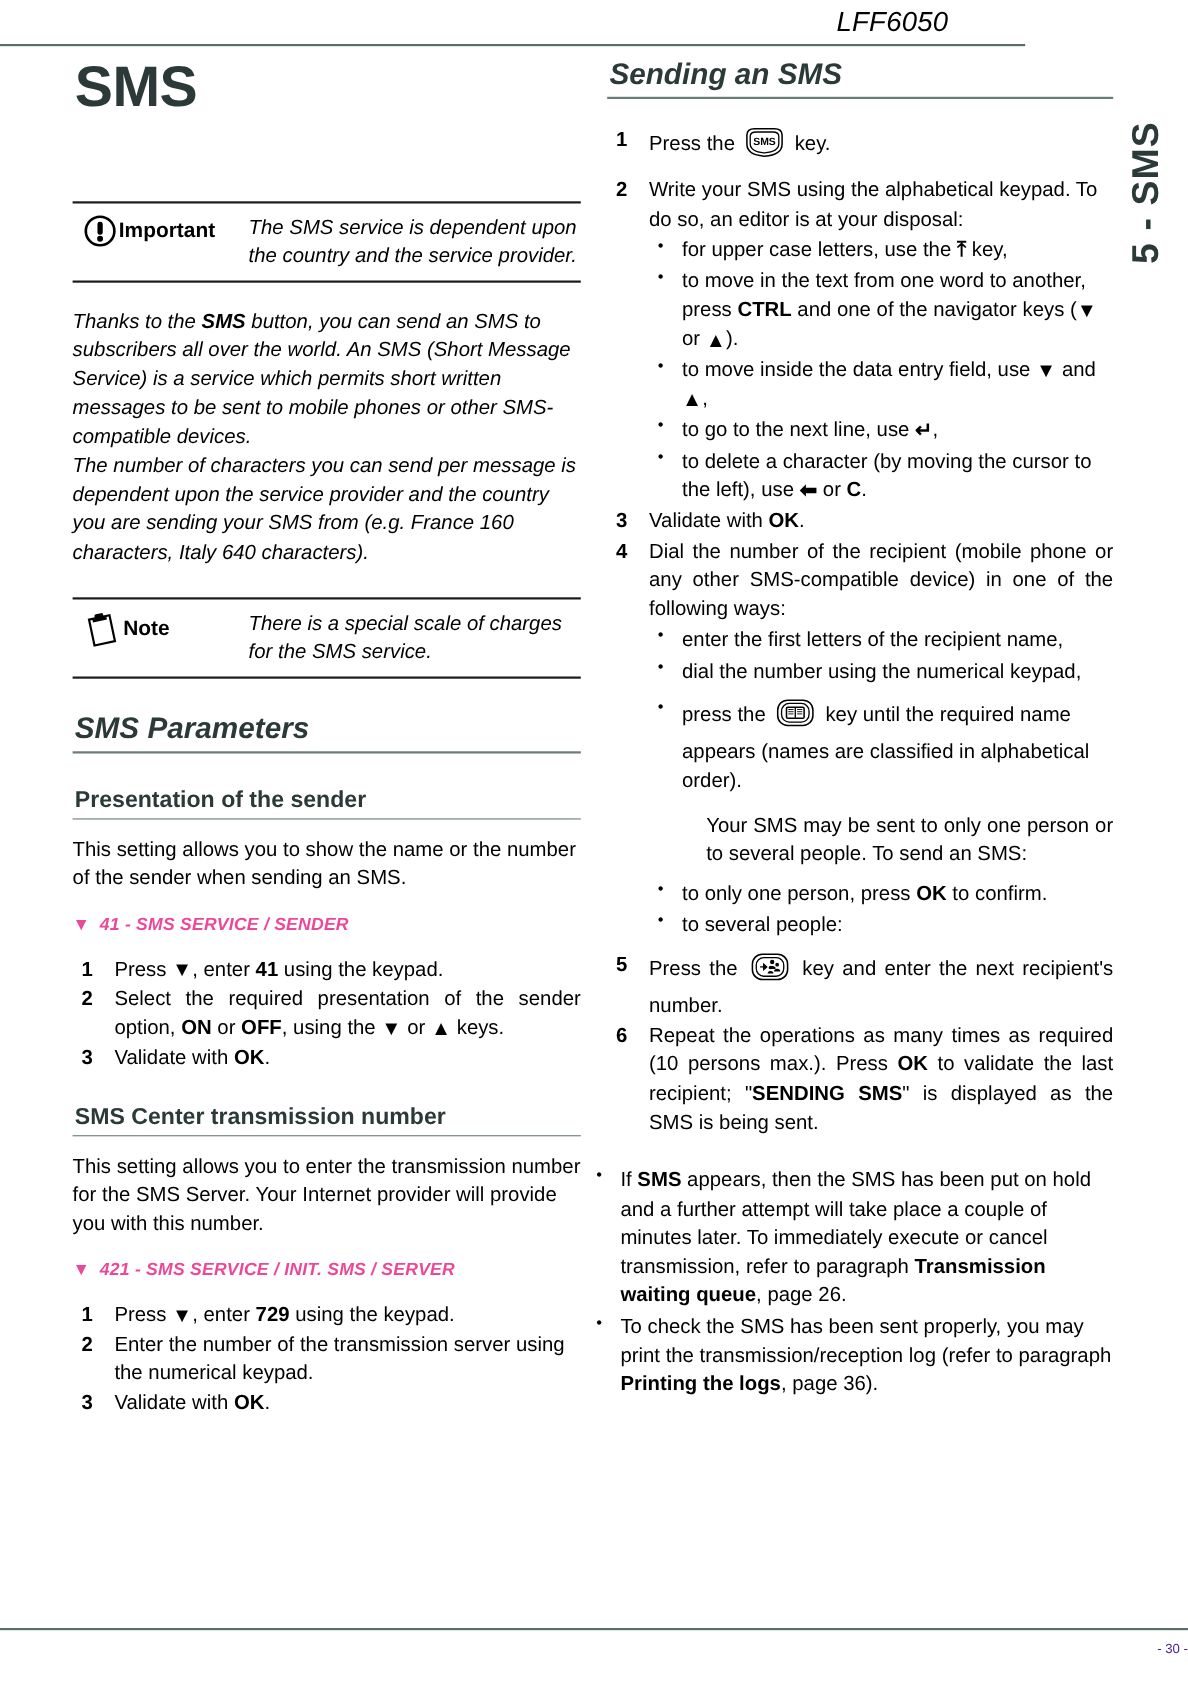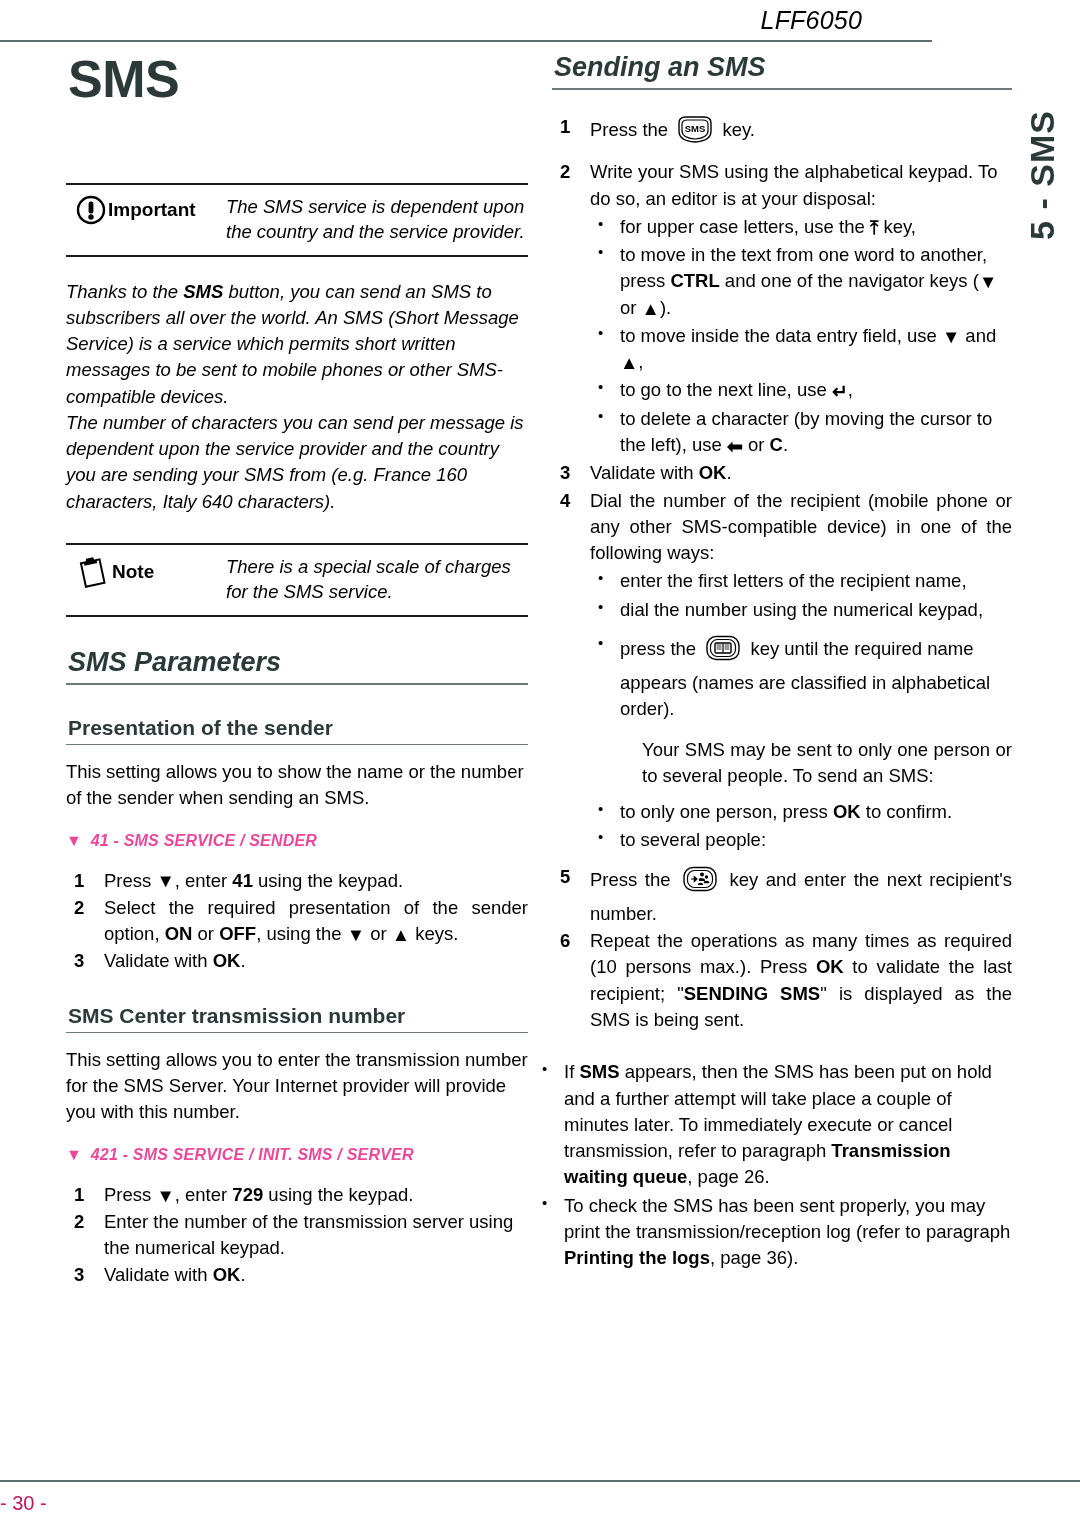--- a/index.html
+++ b/index.html
@@ -63,23 +63,23 @@
   }
   .footer-rule {
     position: absolute;
     left: 0; right: 0; top: 32px;
     height: 2px;
     background: #5d6f6d;
   }
   .footer-pagenum {
     position: absolute;
     left: 0; right: 0; top: 44px;
-    text-align: left;
-    font-size: 20px;
-    color: #be185d;
+    text-align: right;
+    font-size: 12px;
+    color: #4c1d95;
   }
 
   
   .col {
     position: absolute;
     top: 52px;
   }
   .col-left  { left: 66px;  width: 462px; }
   .col-right { left: 552px; width: 460px; }
 

